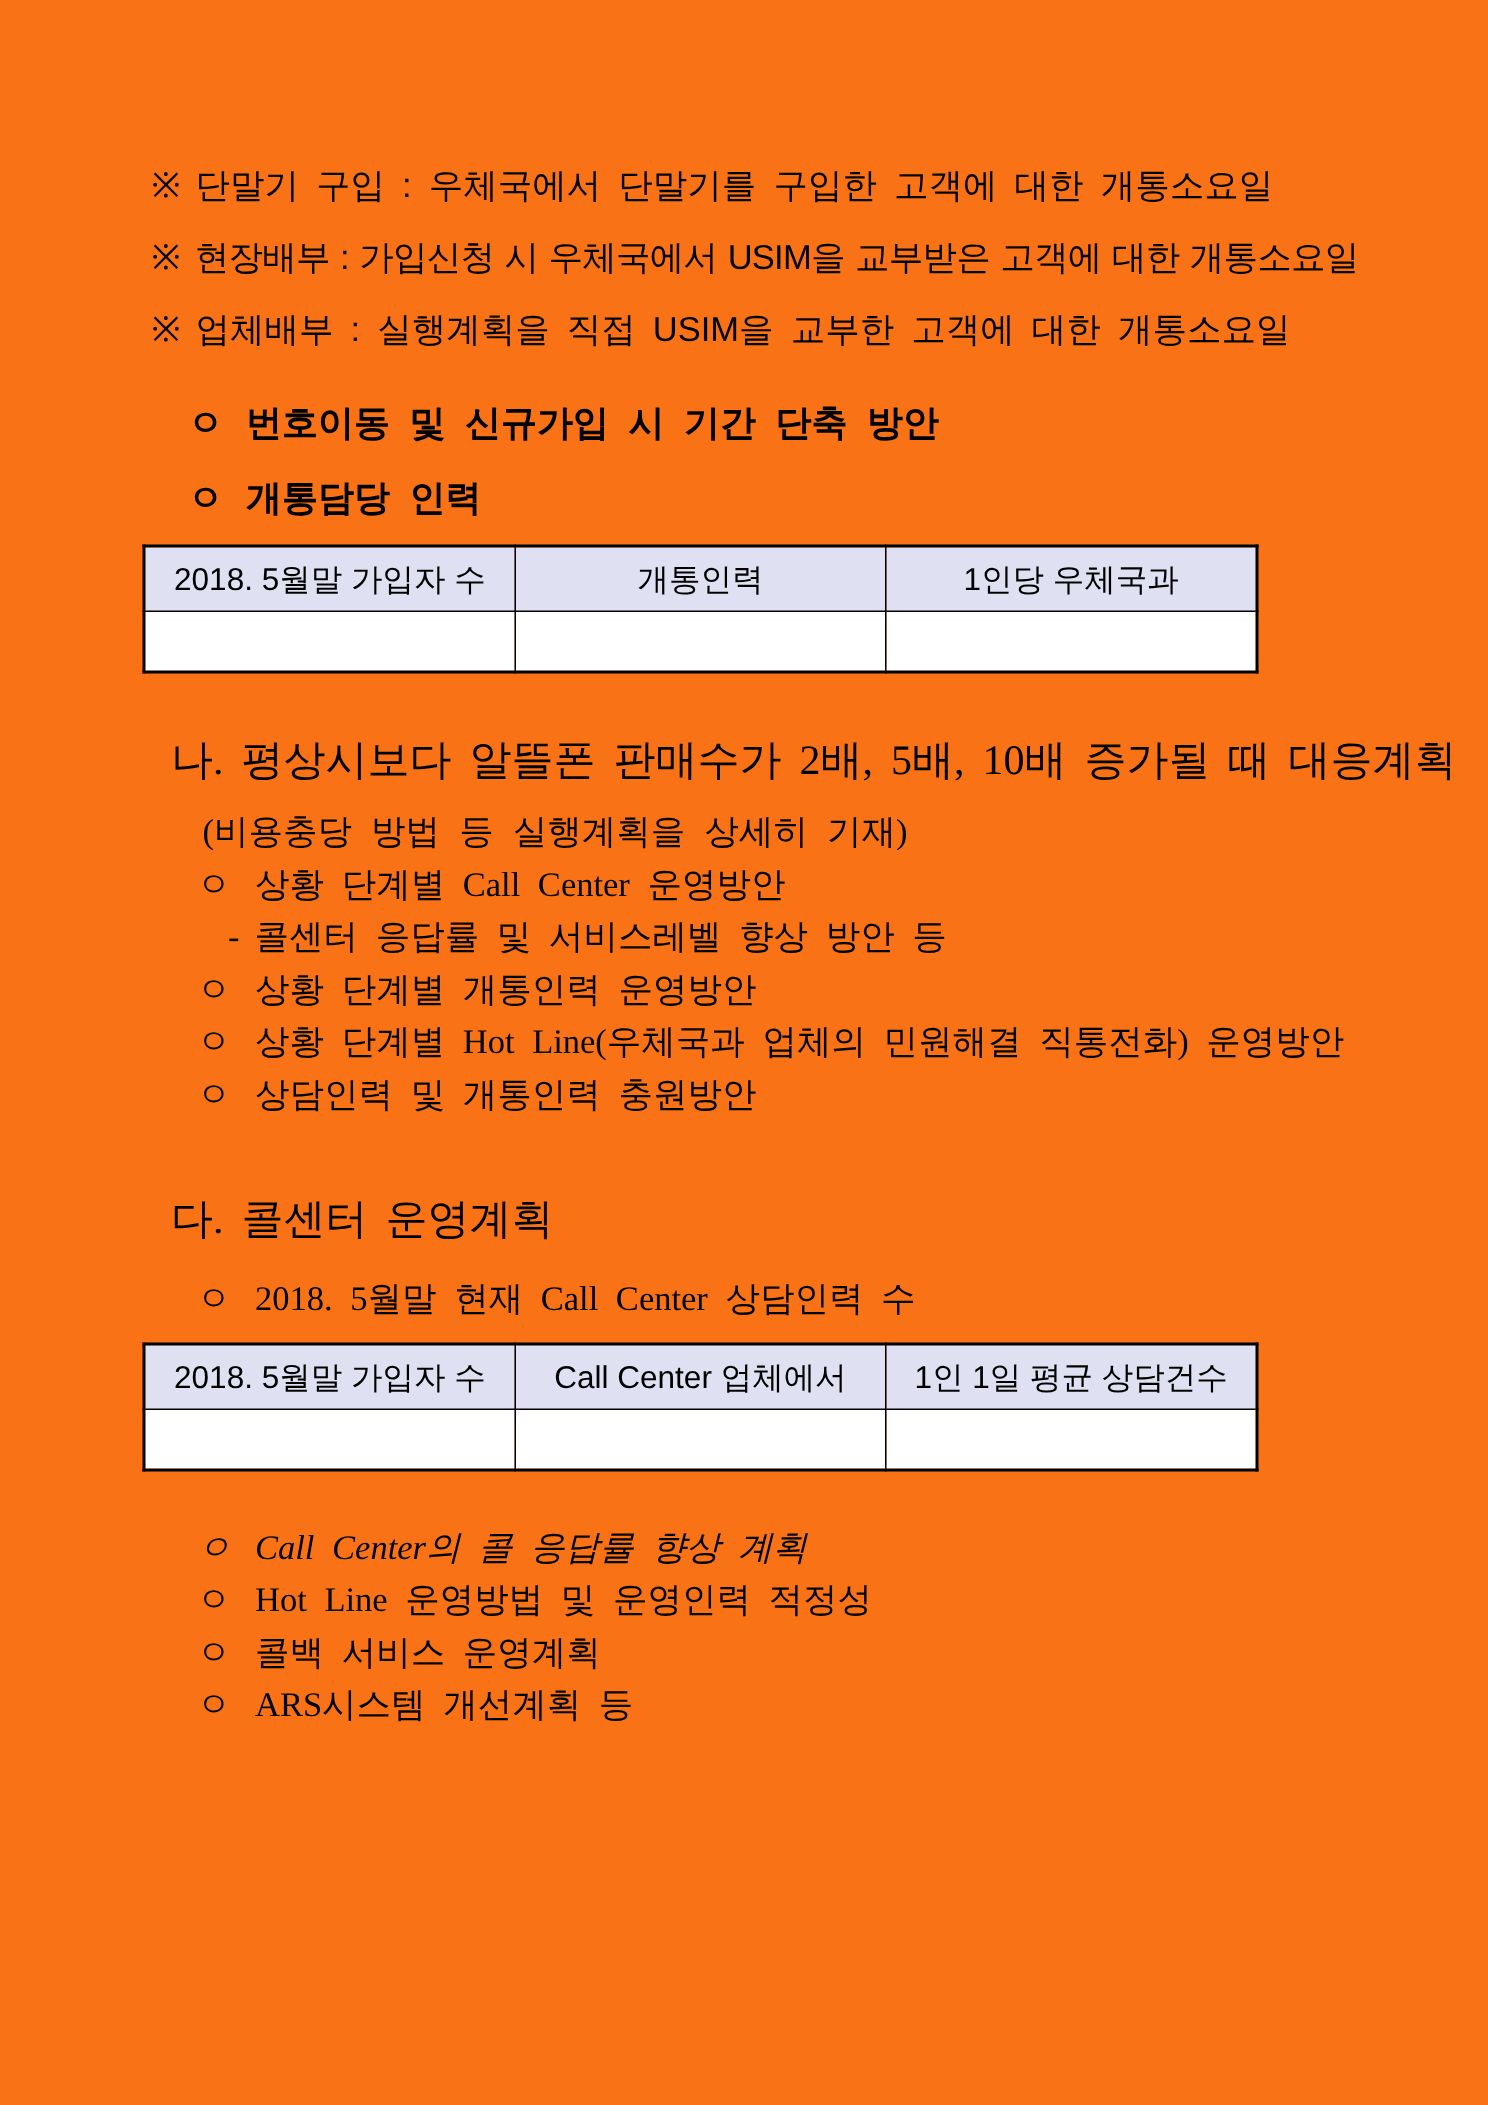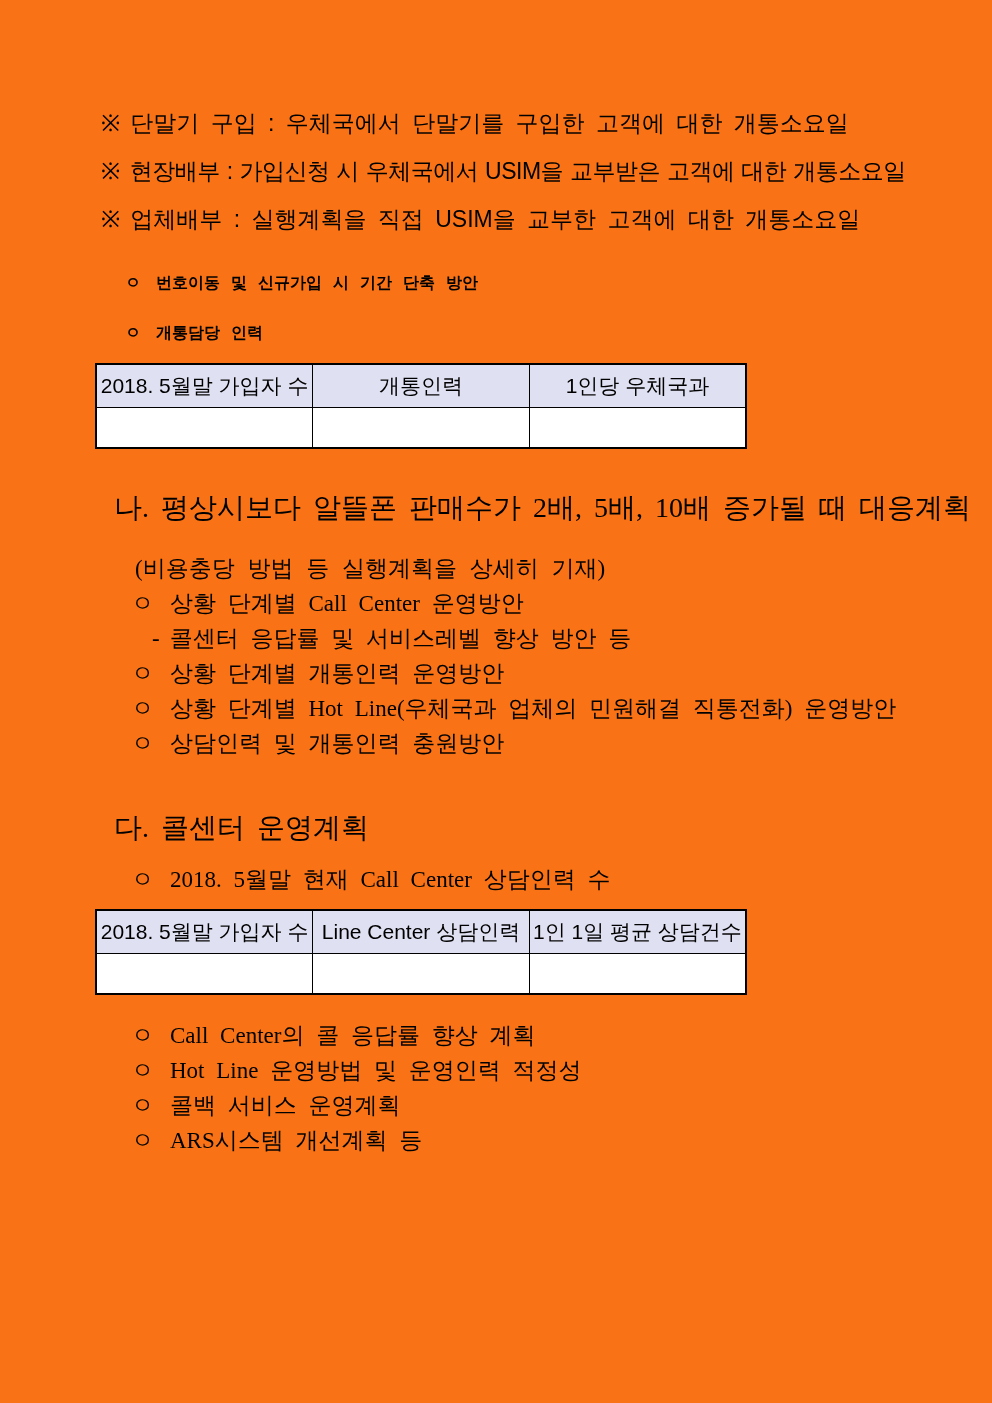--- a/index.html
+++ b/index.html
@@ -19,31 +19,31 @@
     font-size:23px; line-height:27px;
     margin-left:6px; word-spacing:5px;
     white-space:nowrap;
   }
   .note-line + .note-line { margin-top:21px; }
   .note-line.condensed { word-spacing:1px; letter-spacing:-0.5px; }
   .note-line .marker { margin-right:10px; }
 
   
   .top-bullet {
-    font-size:16px; font-weight:bold; line-height:28px;
+    font-size:24px; font-weight:bold; line-height:28px;
     margin-left:30px; word-spacing:7px; white-space:nowrap;
   }
   .top-bullet.first { margin-top:36px; }
   .top-bullet + .top-bullet { margin-top:22px; }
   .top-bullet .marker { margin-right:15px; }
 
   
   table.data {
     margin-top:16px;
-    width:652px;
+    width:744px;
     border-collapse:collapse;
     table-layout:fixed;
     border:2.5px solid #000;
     padding-left:16px;
   }
   table.data th, table.data td { border:1.5px solid #000; }
   table.data th {
     height:40px;
     font-family:"Liberation Sans", sans-serif;
     font-size:21px; font-weight:normal;
@@ -53,34 +53,34 @@
   table.data td { height:37px; background:#ffffff; }
 
   
   .sec-title {
     margin-top:44px; margin-left:19px;
     font-size:28px; font-weight:normal; line-height:29px;
     word-spacing:5px; white-space:nowrap;
   }
   .sec-title.da { margin-top:56px; }
   .sec-sub {
-    margin-top:33px; margin-left:40px;
+    margin-top:19px; margin-left:40px;
     font-size:23px; line-height:27px; word-spacing:7px; white-space:nowrap;
   }
 
   
   .bullet {
     margin-top:8px; margin-left:36px;
     font-size:23px; line-height:27px;
     word-spacing:6px; white-space:nowrap;
   }
   .bullet .marker { margin-right:16px; }
   .bullet.sub { margin-left:57px; }
   .bullet.sub .marker { margin-right:10px; }
-  .bullet.after-table { margin-top:27px; }
+  .bullet.after-table { margin-top:37px;font-style:italic; }
   .bullet.intro { margin-top:24px; }
   .tbl2 { margin-top:26px; }
 </style>
 </head>
 <body>
 
 <div class="page">
 
   <div class="note-line">
     <span class="marker">※</span><span>단말기 구입 : 우체국에서 단말기를 구입한 고객에 대한 개통소요일</span>
@@ -137,21 +137,21 @@
 
   <div class="sec-title da">다. 콜센터 운영계획</div>
   <div class="bullet intro">
     <span class="marker">ㅇ</span><span>2018. 5월말 현재 Call Center 상담인력 수</span>
   </div>
 
   <table class="data tbl2">
     <thead>
       <tr>
         <th>2018. 5월말 가입자 수</th>
-        <th>Line Center 상담인력</th>
+        <th>Call Center 업체에서</th>
         <th>1인 1일 평균 상담건수</th>
       </tr>
     </thead>
     <tbody>
       <tr>
         <td></td>
         <td></td>
         <td></td>
       </tr>
     </tbody>

